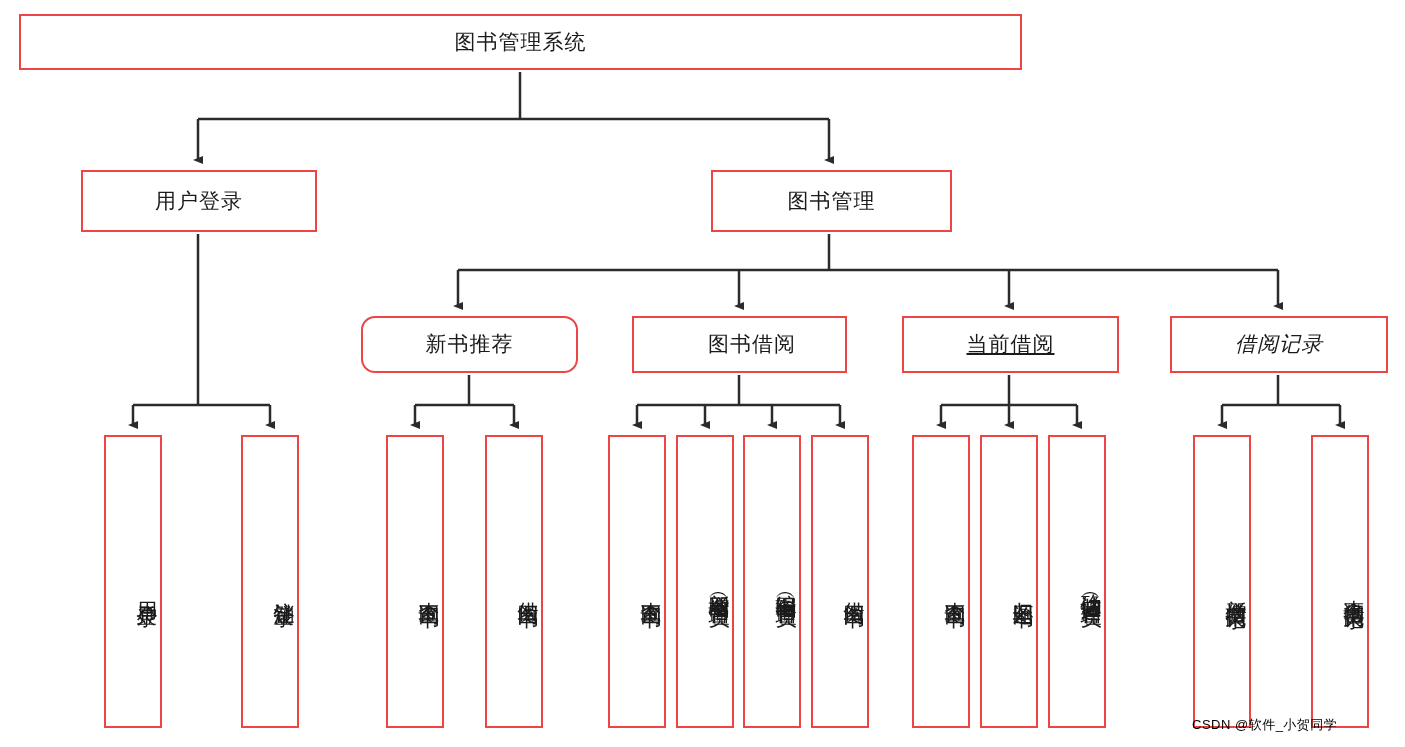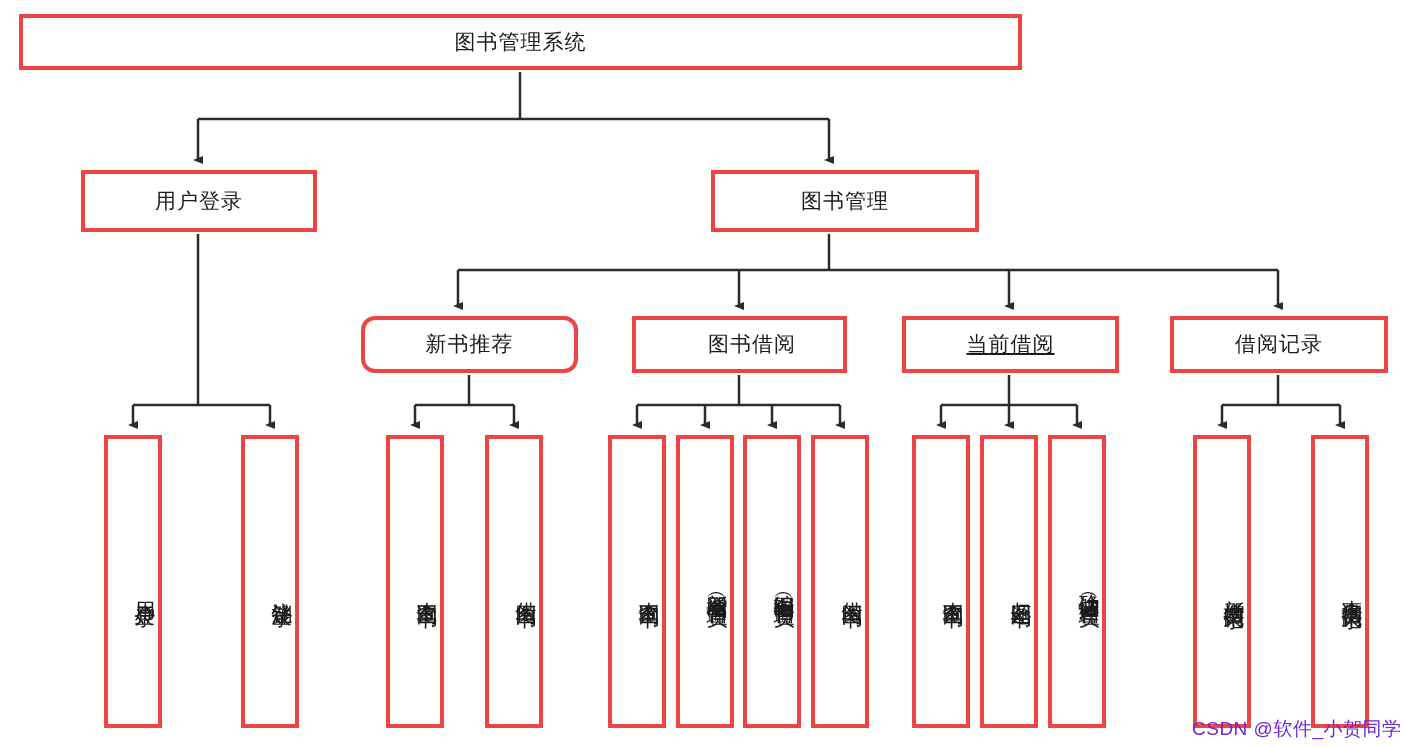--- a/index.html
+++ b/index.html
@@ -21,21 +21,21 @@
     position: absolute;
     left: 0;
     top: 0;
     width: 1405px;
     height: 747px;
     pointer-events: none;
   }
   .node {
     position: absolute;
     box-sizing: border-box;
-    border: 4px solid #ef4444;
+    border: 2px solid #ef4444;
     background: #ffffff;
     display: flex;
     align-items: center;
     justify-content: center;
     color: #1b1b1b;
     text-align: center;
     line-height: 1.25;
   }
   .node.horiz {
     font-size: 21px;
@@ -48,22 +48,22 @@
     letter-spacing: 2px;
     align-items: flex-start;
     justify-content: center;
     padding-top: 14px;
   }
   .node.vert.topalign {
     padding-top: 8px;
   }
   .watermark {
     position: absolute;
-    font-size: 19px;
-    color: #6d28d9;
+    font-size: 13px;
+    color: #000000;
     white-space: nowrap;
     letter-spacing: 0.5px;
   }
 </style>
 </head>
 <body>
 
 <div id="canvas">
 
   <svg id="wires" viewBox="0 0 1405 747">
@@ -112,26 +112,26 @@
       <path d="M1278,375 L1278,405"></path>
       <path d="M1222,405 L1340,405"></path>
       <path d="M1222,405 L1222,425" marker-end="url(#arrow)"></path>
       <path d="M1340,405 L1340,425" marker-end="url(#arrow)"></path>
     </g>
   </svg>
 
   <div class="node horiz" style="left:19px; top:14px; width:1003px; height:56px;">图书管理系统</div>
 
   <div class="node horiz" style="left:81px; top:170px; width:236px; height:62px;">用户登录</div>
-  <div class="node horiz" style="left:711px; top:170px; width:268px; height:62px;">图书管理</div>
+  <div class="node horiz" style="left:711px; top:170px; width:241px; height:62px;">图书管理</div>
 
   <div class="node horiz" style="left:361px; top:316px; width:217px; height:57px;border-radius:14px;">新书推荐</div>
   <div class="node horiz" style="left:632px; top:316px; width:215px; height:57px;padding-left:25px;">图书借阅</div>
   <div class="node horiz" style="left:902px; top:316px; width:217px; height:57px;text-decoration:underline;">当前借阅</div>
-  <div class="node horiz" style="left:1170px; top:316px; width:218px; height:57px;">借阅记录</div>
+  <div class="node horiz" style="left:1170px; top:316px; width:218px; height:57px;font-style:italic;">借阅记录</div>
 
   <div class="node vert" style="left:104px; top:435px; width:58px; height:293px;">用户登录</div>
   <div class="node vert" style="left:241px; top:435px; width:58px; height:293px;">注销登录</div>
 
   <div class="node vert" style="left:386px; top:435px; width:58px; height:293px;">查询图书</div>
   <div class="node vert" style="left:485px; top:435px; width:58px; height:293px;">借阅图书</div>
 
   <div class="node vert" style="left:608px; top:435px; width:58px; height:293px;">查询图书</div>
   <div class="node vert topalign" style="left:676px; top:435px; width:58px; height:293px;">新增图书（管理员）</div>
   <div class="node vert topalign" style="left:743px; top:435px; width:58px; height:293px;">编辑图书（管理员）</div>

